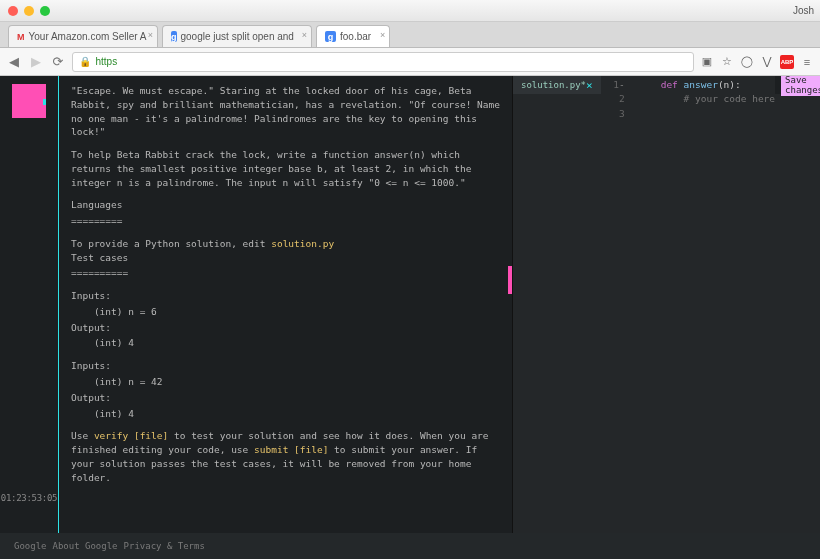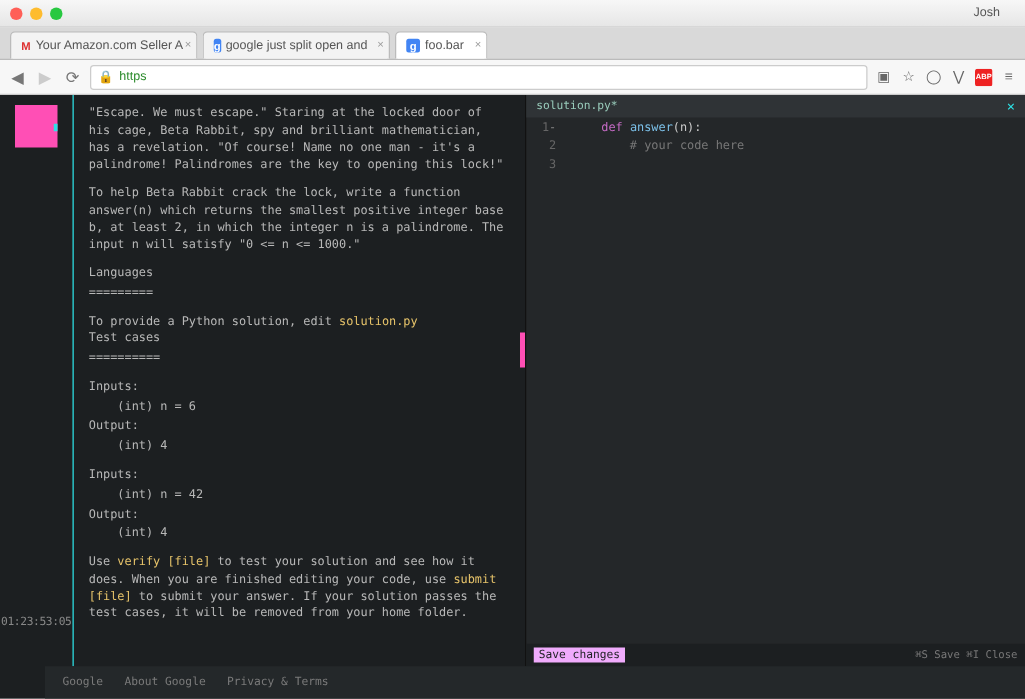--- a/index.html
+++ b/index.html
@@ -19,21 +19,21 @@
     display: flex;
     align-items: center;
     padding: 0 8px;
     position: relative;
   }
   .traffic-lights { display:flex; gap:6px; }
   .tl { width:10px; height:10px; border-radius:50%; }
   .tl.red { background:#ff5f57; }
   .tl.yellow { background:#febc2e; }
   .tl.green { background:#28c840; }
-  .profile-name { position:absolute; right:20px; font-size:10px; color:#555; }
+  .profile-name { position:absolute; right:6px; font-size:10px; color:#555; }
   
   .tab-strip {
     height: 26px;
     background:#d9d9d9;
     display:flex;
     align-items:flex-end;
     padding-left:8px;
     border-bottom:1px solid #bbb;
   }
   .tab {
@@ -109,23 +109,23 @@
     line-height:1.45;
     font-size:9.5px;
     color:#b8b8b8;
     overflow:hidden;
     position:relative;
   }
   .scroll-ind { position:absolute; right:0; top:190px; width:4px; height:28px; background:#ff4fb5; }
   .fn { color:#e6c36a; }
   .cmd { color:#e6c36a; }
   .editor-pane {
-    width:400px;
-    display:flex;
-    flex-direction:column;
+    width:308px;
+    display:flex;
+    flex-direction:row;
     background:#242729;
     border-left:1px solid #111;
   }
   .ed-header {
     height:18px;
     background:#2f3336;
     display:flex;
     align-items:center;
     padding:0 8px;
     font-size:9px;
@@ -152,24 +152,23 @@
     background:#1c1f21;
   }
   .save-chg { background:#f0abfc; color:#1c1f21; padding:1px 4px; font-size:9px; }
   .ed-hints { color:#777; font-size:8.5px; }
   .app-footer {
     height:26px;
     background:#24282a;
     display:flex;
     align-items:center;
     padding:0 14px;
-    gap:17px;
+    gap:6px;
     font-size:9px;
     color:#7a7a7a;
-    margin-left:36px;
   }
   .prob-pane p { margin-bottom:9px; }
   .prob-pane .sect { margin-bottom:2px; }
   .prob-pane .rule { color:#b8b8b8; }
 </style>
 </head>
 <body>
 
 <div class="window-chrome">
   <div class="traffic-lights">

